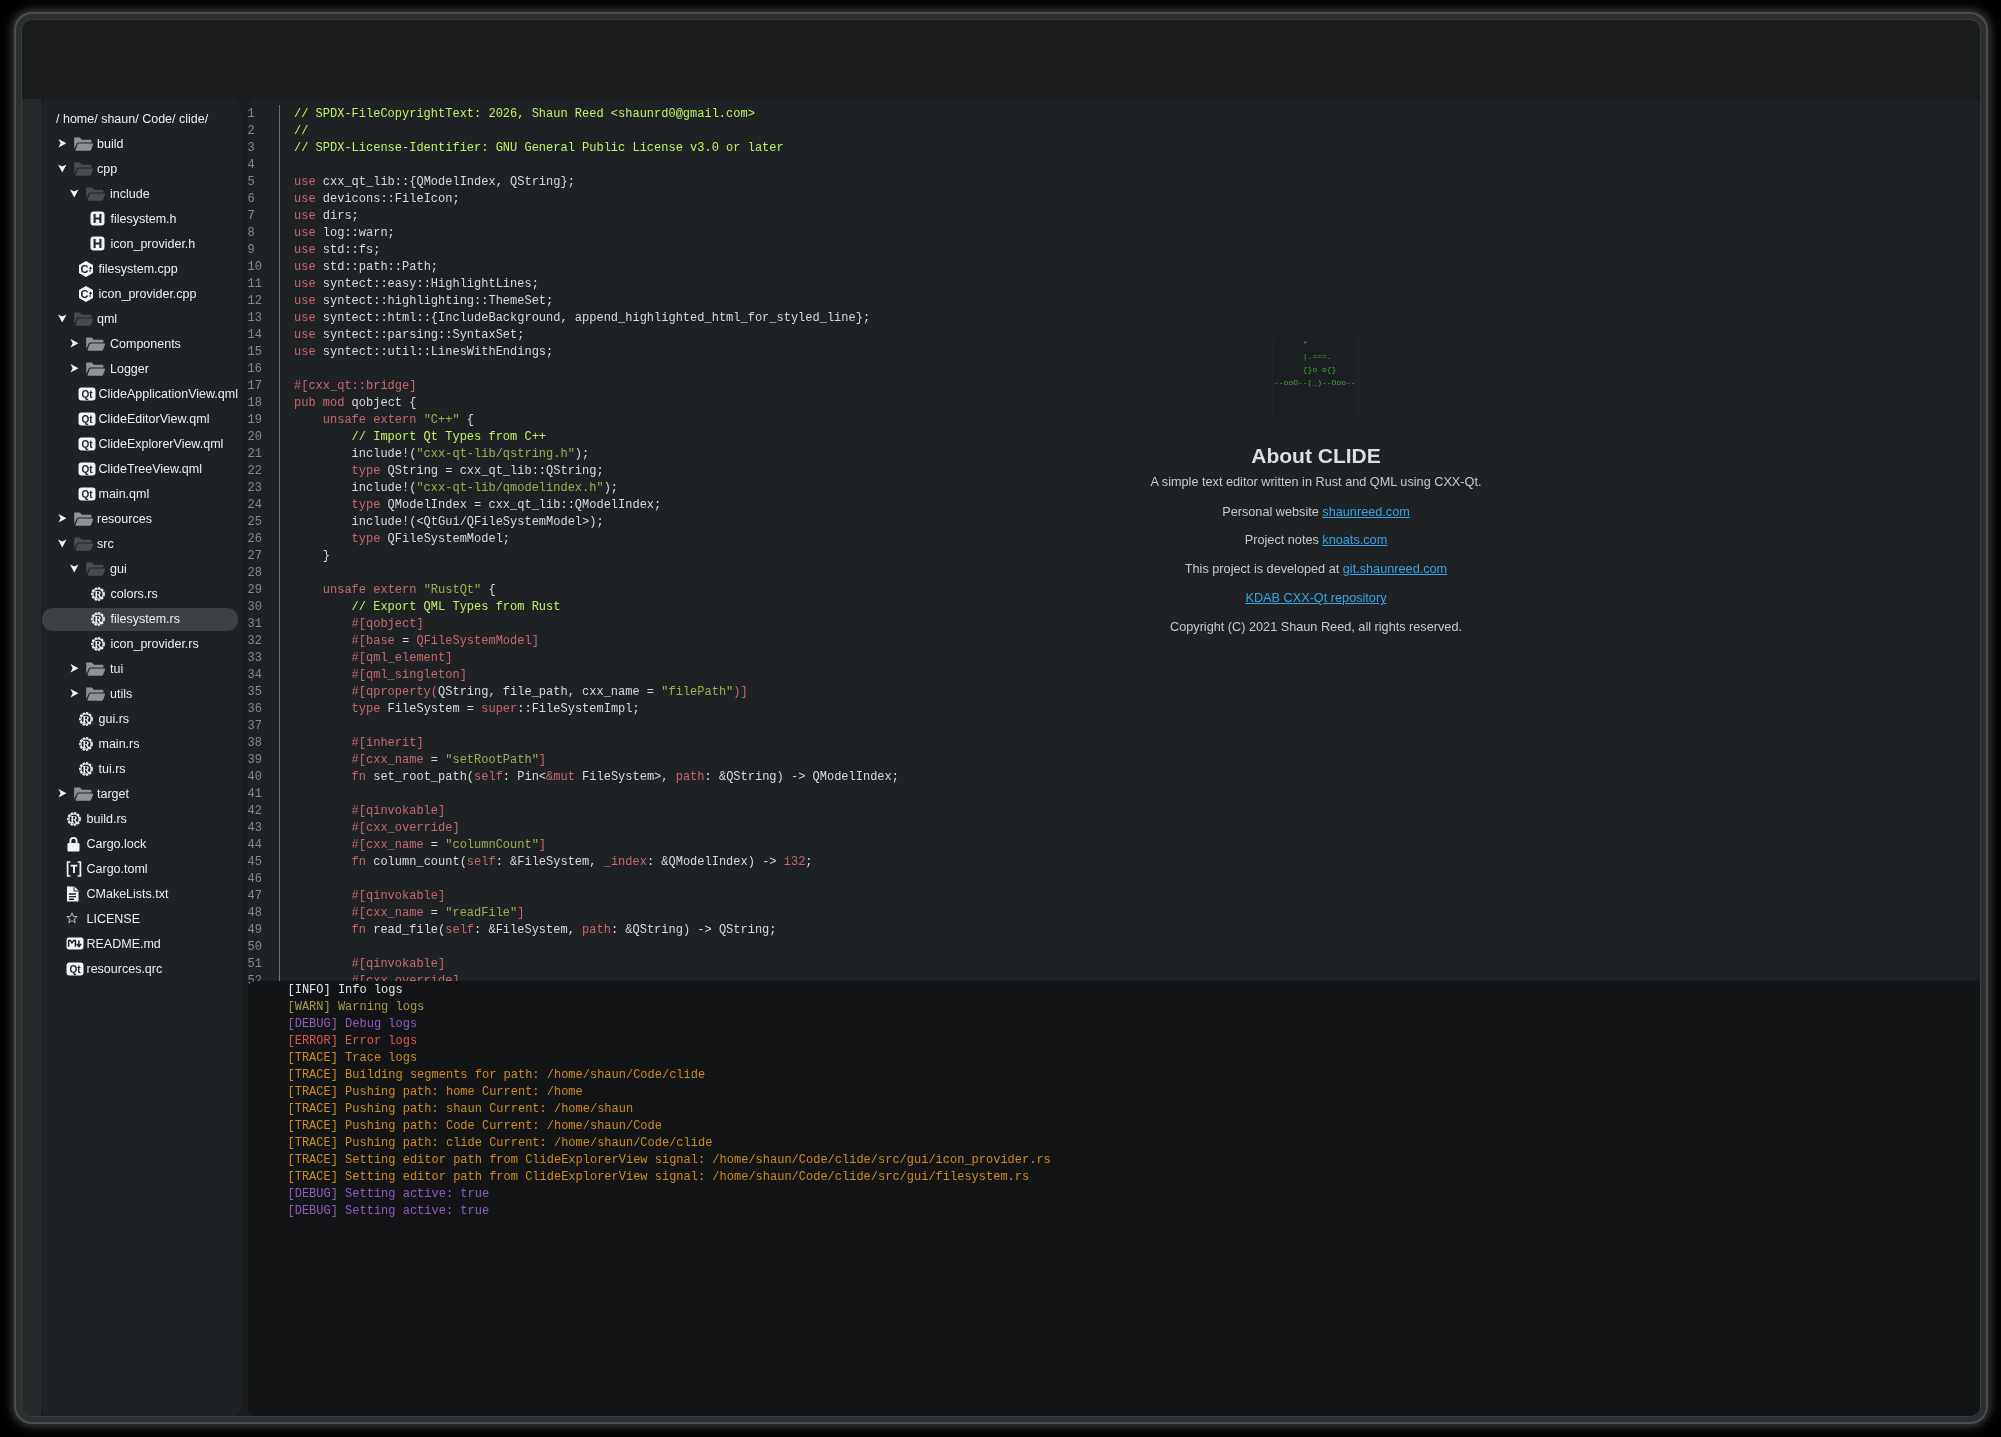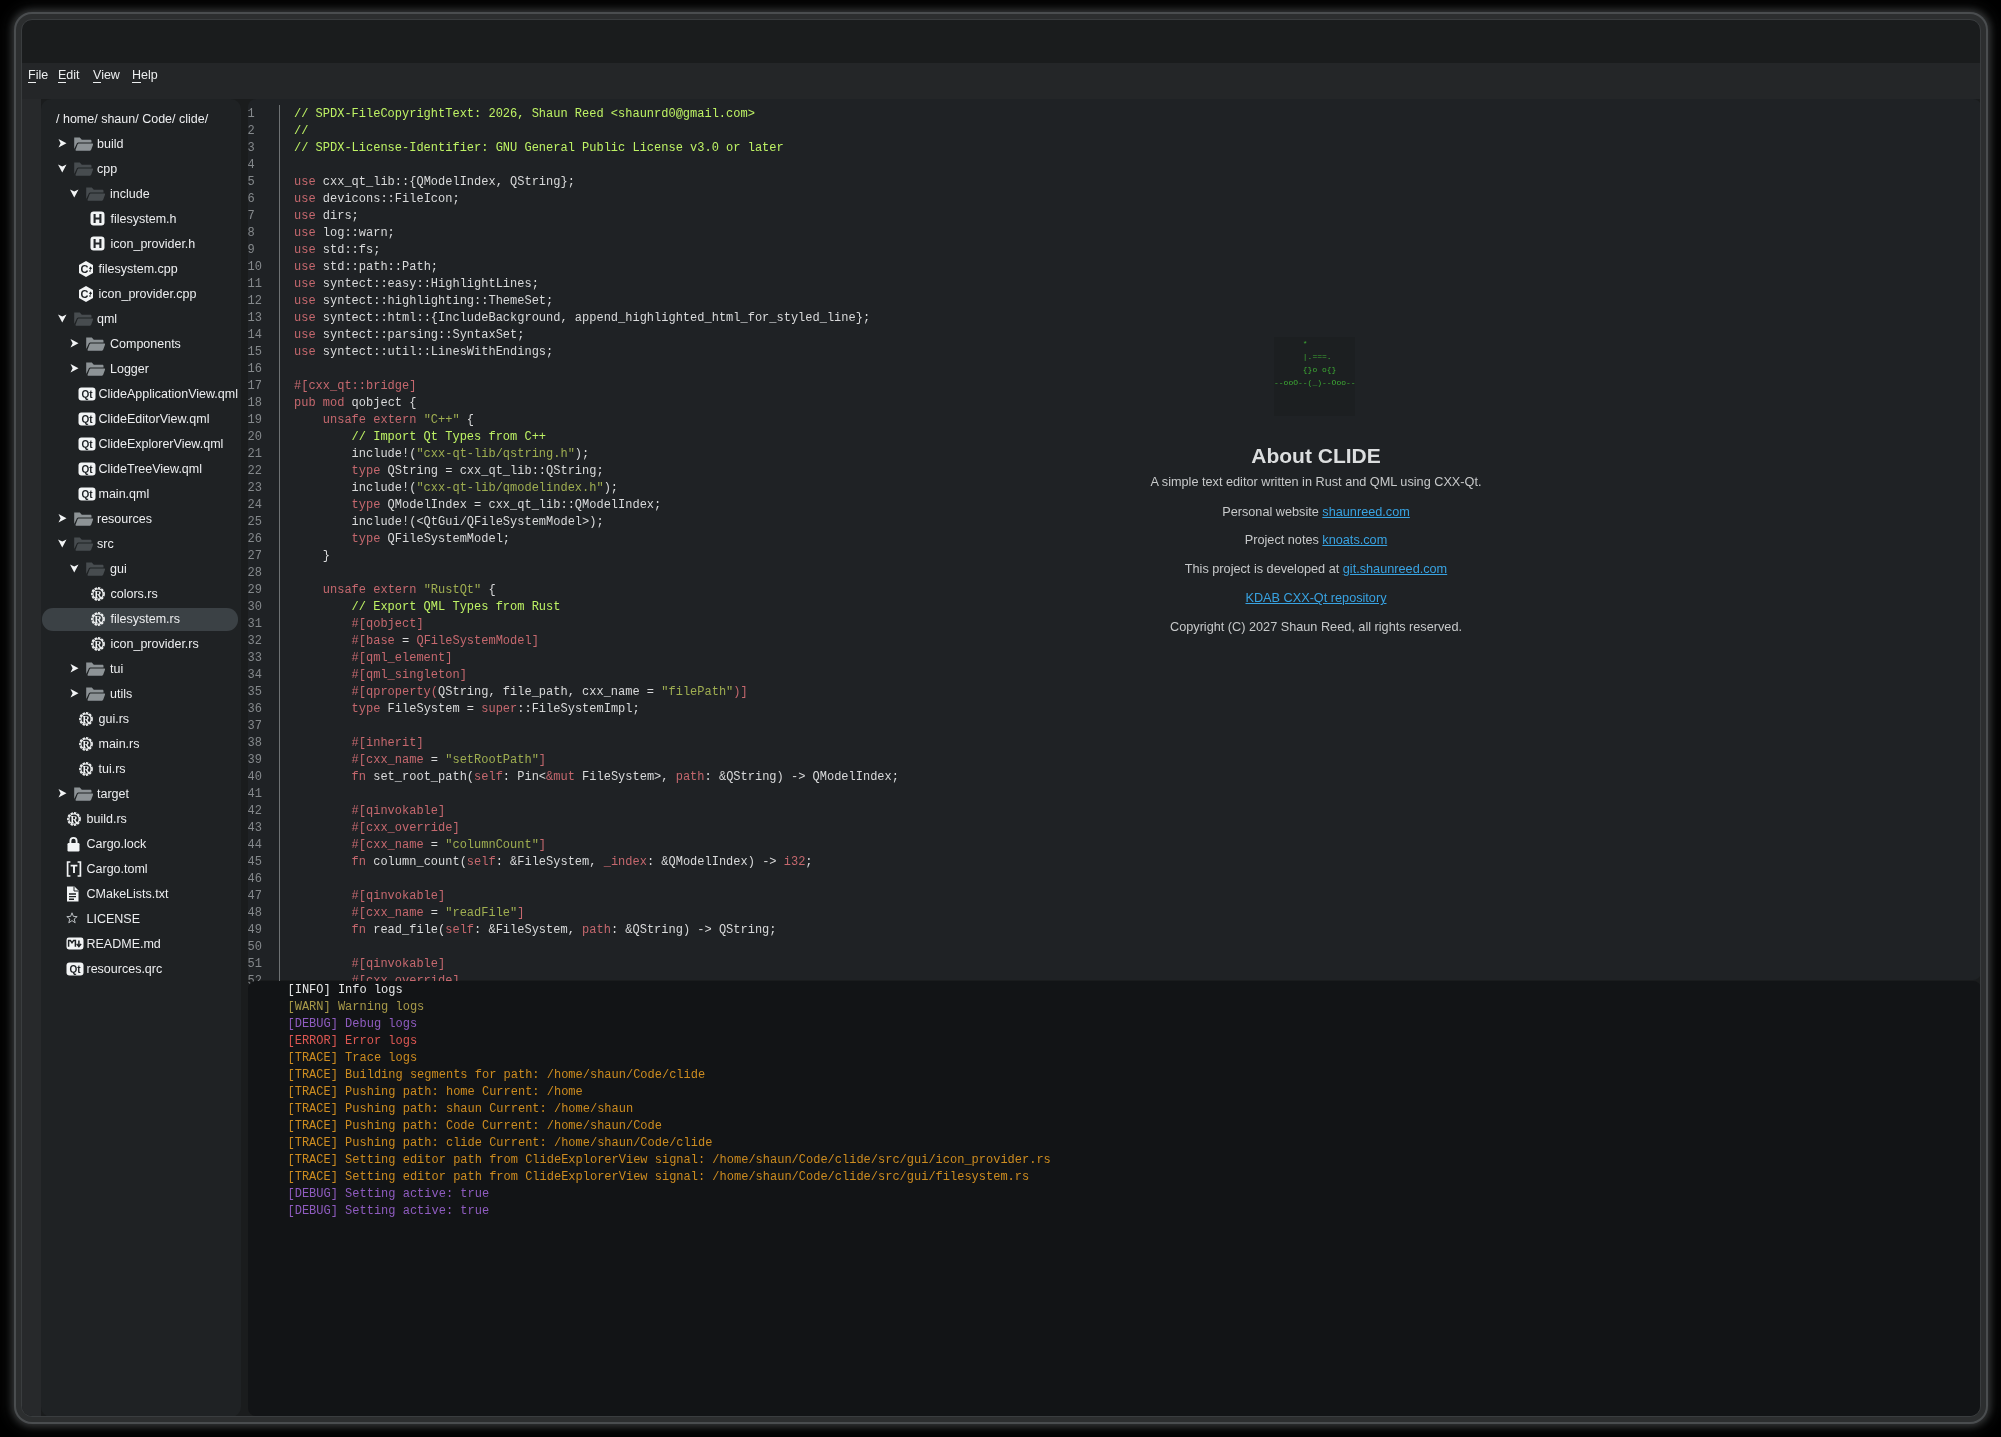--- a/index.html
+++ b/index.html
@@ -50,26 +50,20 @@
 
   
   .abt { position:absolute; left:768px; width:600px; text-align:center; color:#c7c9ca; font-size:12.7px; white-space:nowrap; }
   .abt a { color:#38a3e2; text-decoration:underline; }
   #ascii { position:absolute; left:1026px; top:238px; width:81px; height:79px; background:#1c1f21;
     font-family:"Liberation Mono", monospace; font-size:8px; line-height:13.1px; color:#3dab34; white-space:pre; }
 </style>
 </head>
 <body>
 <div id="win">
-  <div id="menubar">
-    <span class="mitem" style="left:6px"><u>F</u>ile</span>
-    <span class="mitem" style="left:36px"><u>E</u>dit</span>
-    <span class="mitem" style="left:71px"><u>V</u>iew</span>
-    <span class="mitem" style="left:110px"><u>H</u>elp</span>
-  </div>
   <div id="content">
     <div id="leftstrip"></div>
     <div id="sidebar">
 <div class="trow" style="top:7.0px">
           <span class="lbl" style="left:15px">/ home/ shaun/ Code/ clide/</span>
         </div>
 <div class="trow" style="top:32.0px">
           <svg style="left:17px;top:8.0px" width="9" height="9" viewBox="0 0 9 9">
             <polygon points="0.5,0 8.5,4.25 0.5,8.5 2.6,4.25" fill="#f3f5f6"></polygon>
           </svg>
@@ -464,21 +458,21 @@
       <div id="ascii">      *
       |.===.
       {}o o{}
 --ooO--(_)--Ooo--</div>
       <div class="abt" style="top:345px; font-size:21px; font-weight:bold; color:#dcdedf;">About CLIDE</div>
       <div class="abt" style="top:376px;">A simple text editor written in Rust and QML using CXX-Qt.</div>
       <div class="abt" style="top:406px;">Personal website <a>shaunreed.com</a></div>
       <div class="abt" style="top:434px;">Project notes <a>knoats.com</a></div>
       <div class="abt" style="top:463px;">This project is developed at <a>git.shaunreed.com</a></div>
       <div class="abt" style="top:492px;"><a>KDAB CXX-Qt repository</a></div>
-      <div class="abt" style="top:521px;">Copyright (C) 2027 Shaun Reed, all rights reserved.</div>
+      <div class="abt" style="top:521px;">Copyright (C) 2021 Shaun Reed, all rights reserved.</div>
     </div>
     <div id="log">
       <div id="logpre">[INFO] Info logs
 <span class="lw">[WARN] Warning logs</span>
 <span class="ld">[DEBUG] Debug logs</span>
 <span class="le">[ERROR] Error logs</span>
 <span class="lt">[TRACE] Trace logs</span>
 <span class="lt">[TRACE] Building segments for path: /home/shaun/Code/clide</span>
 <span class="lt">[TRACE] Pushing path: home Current: /home</span>
 <span class="lt">[TRACE] Pushing path: shaun Current: /home/shaun</span>

